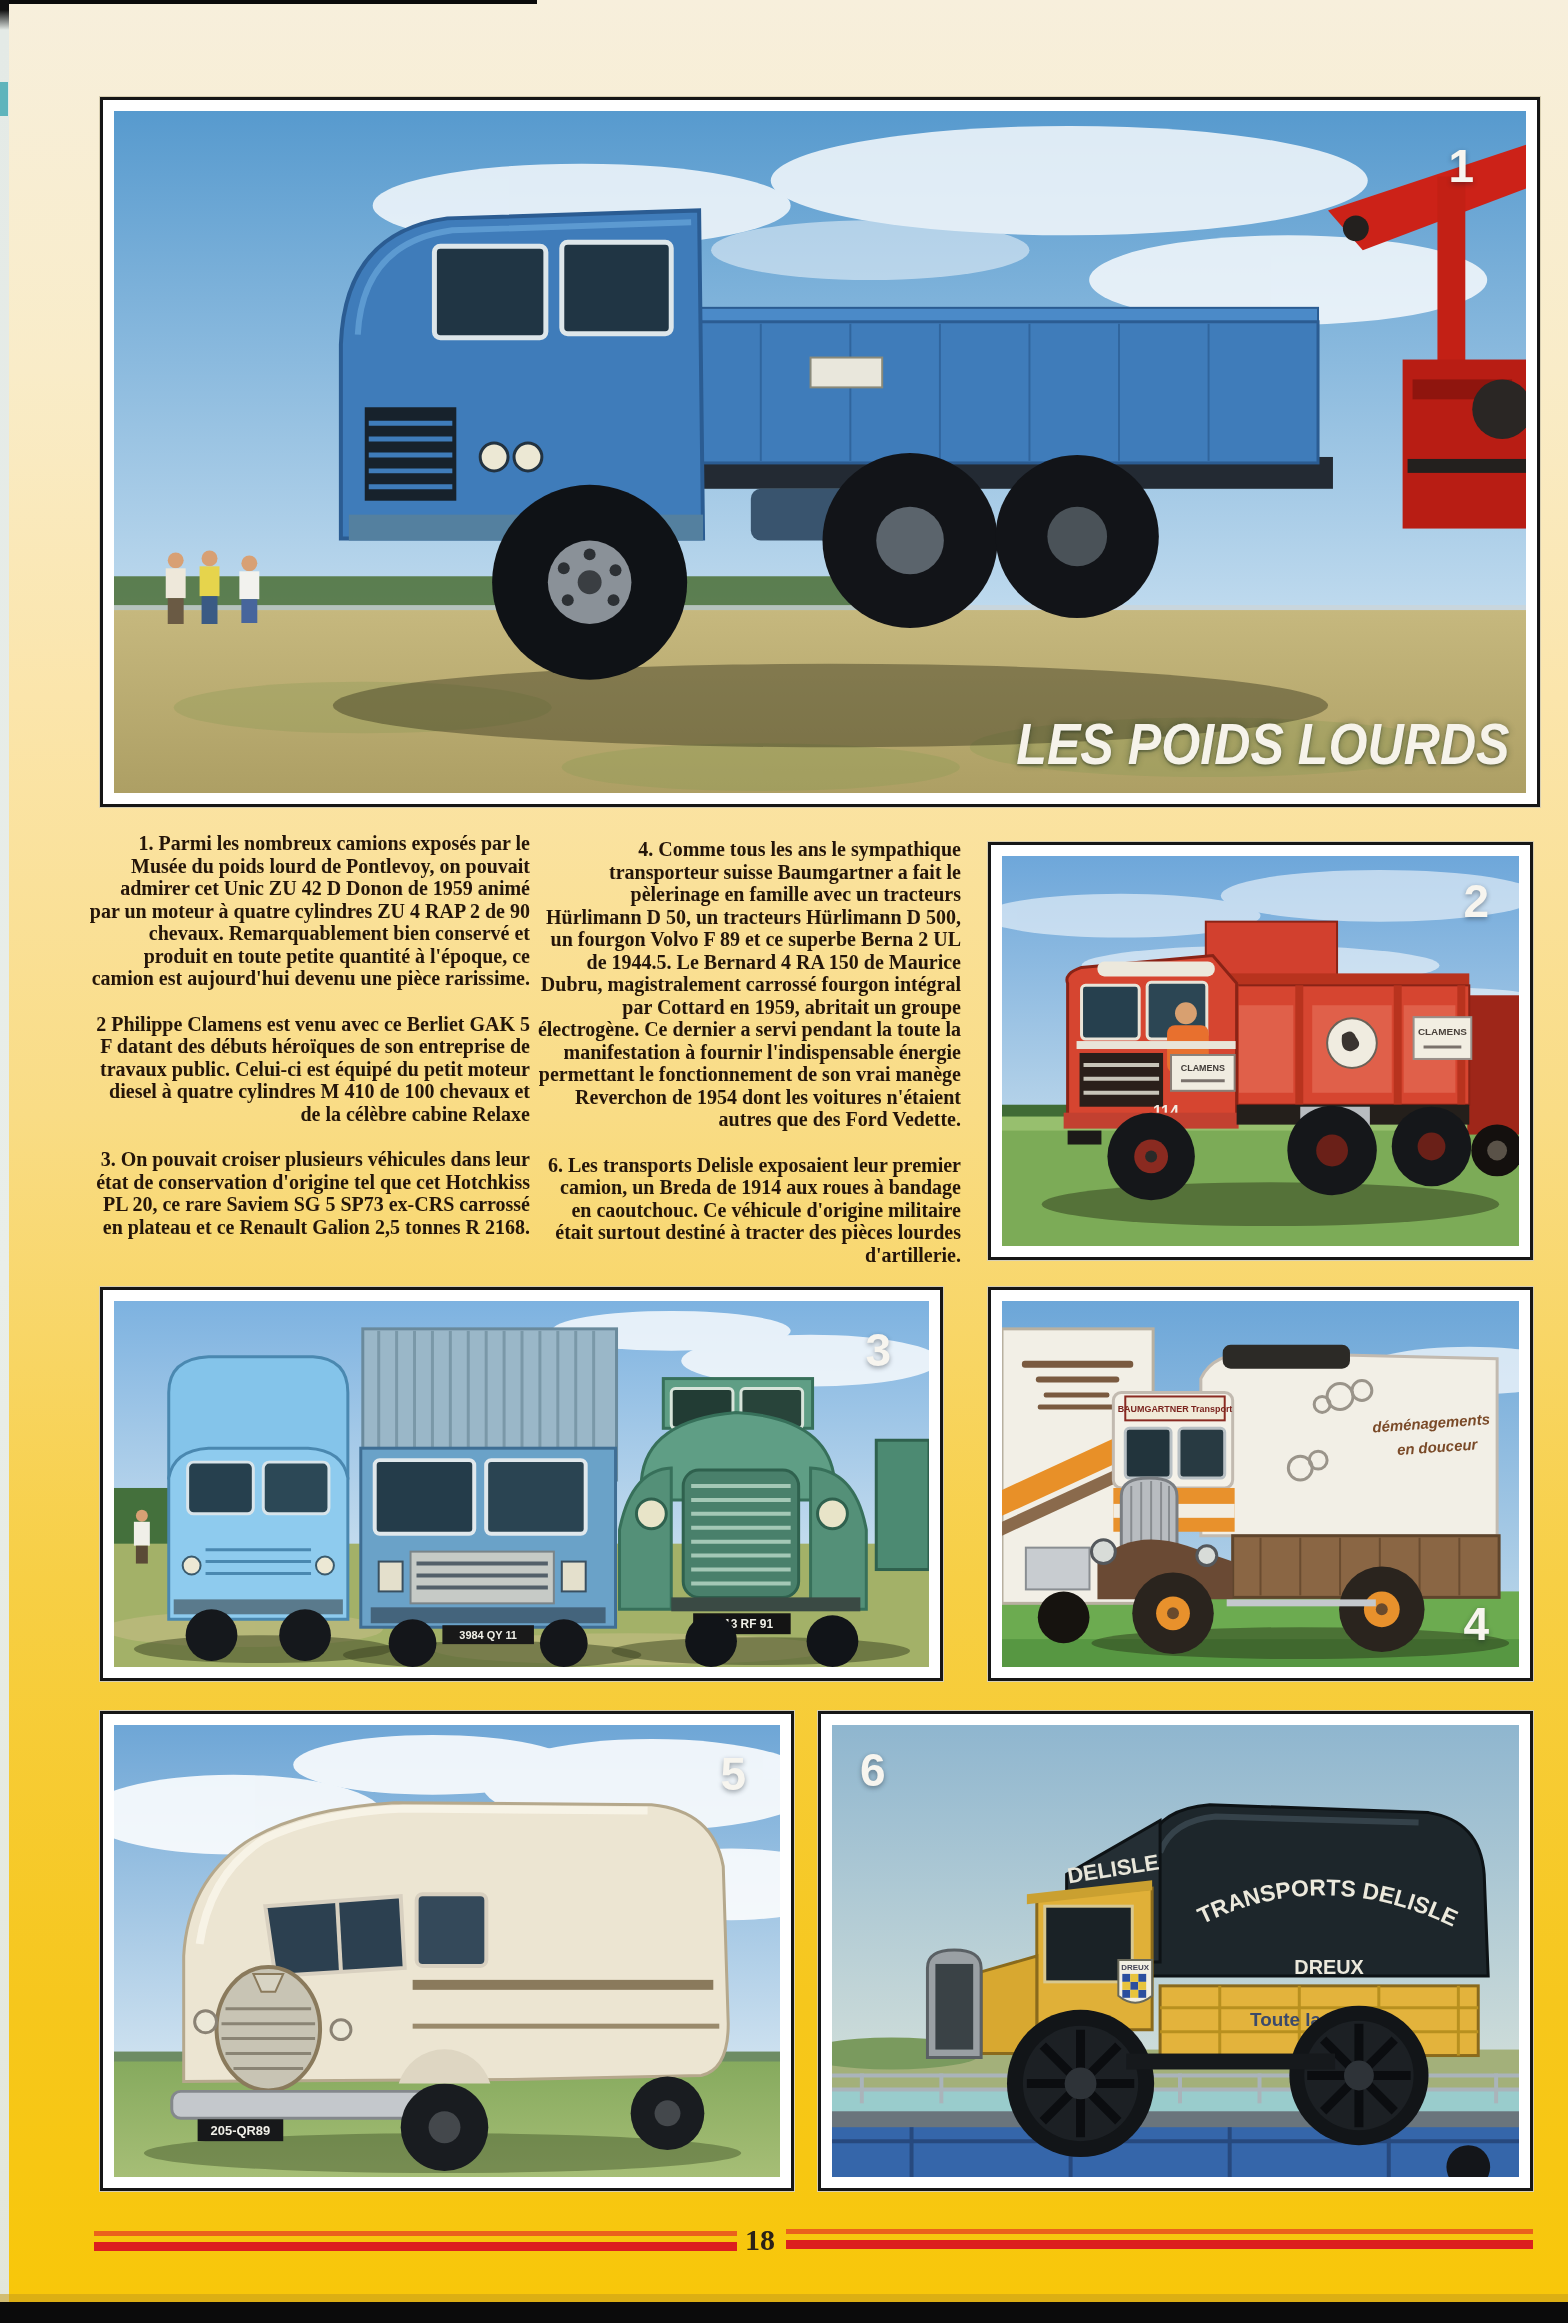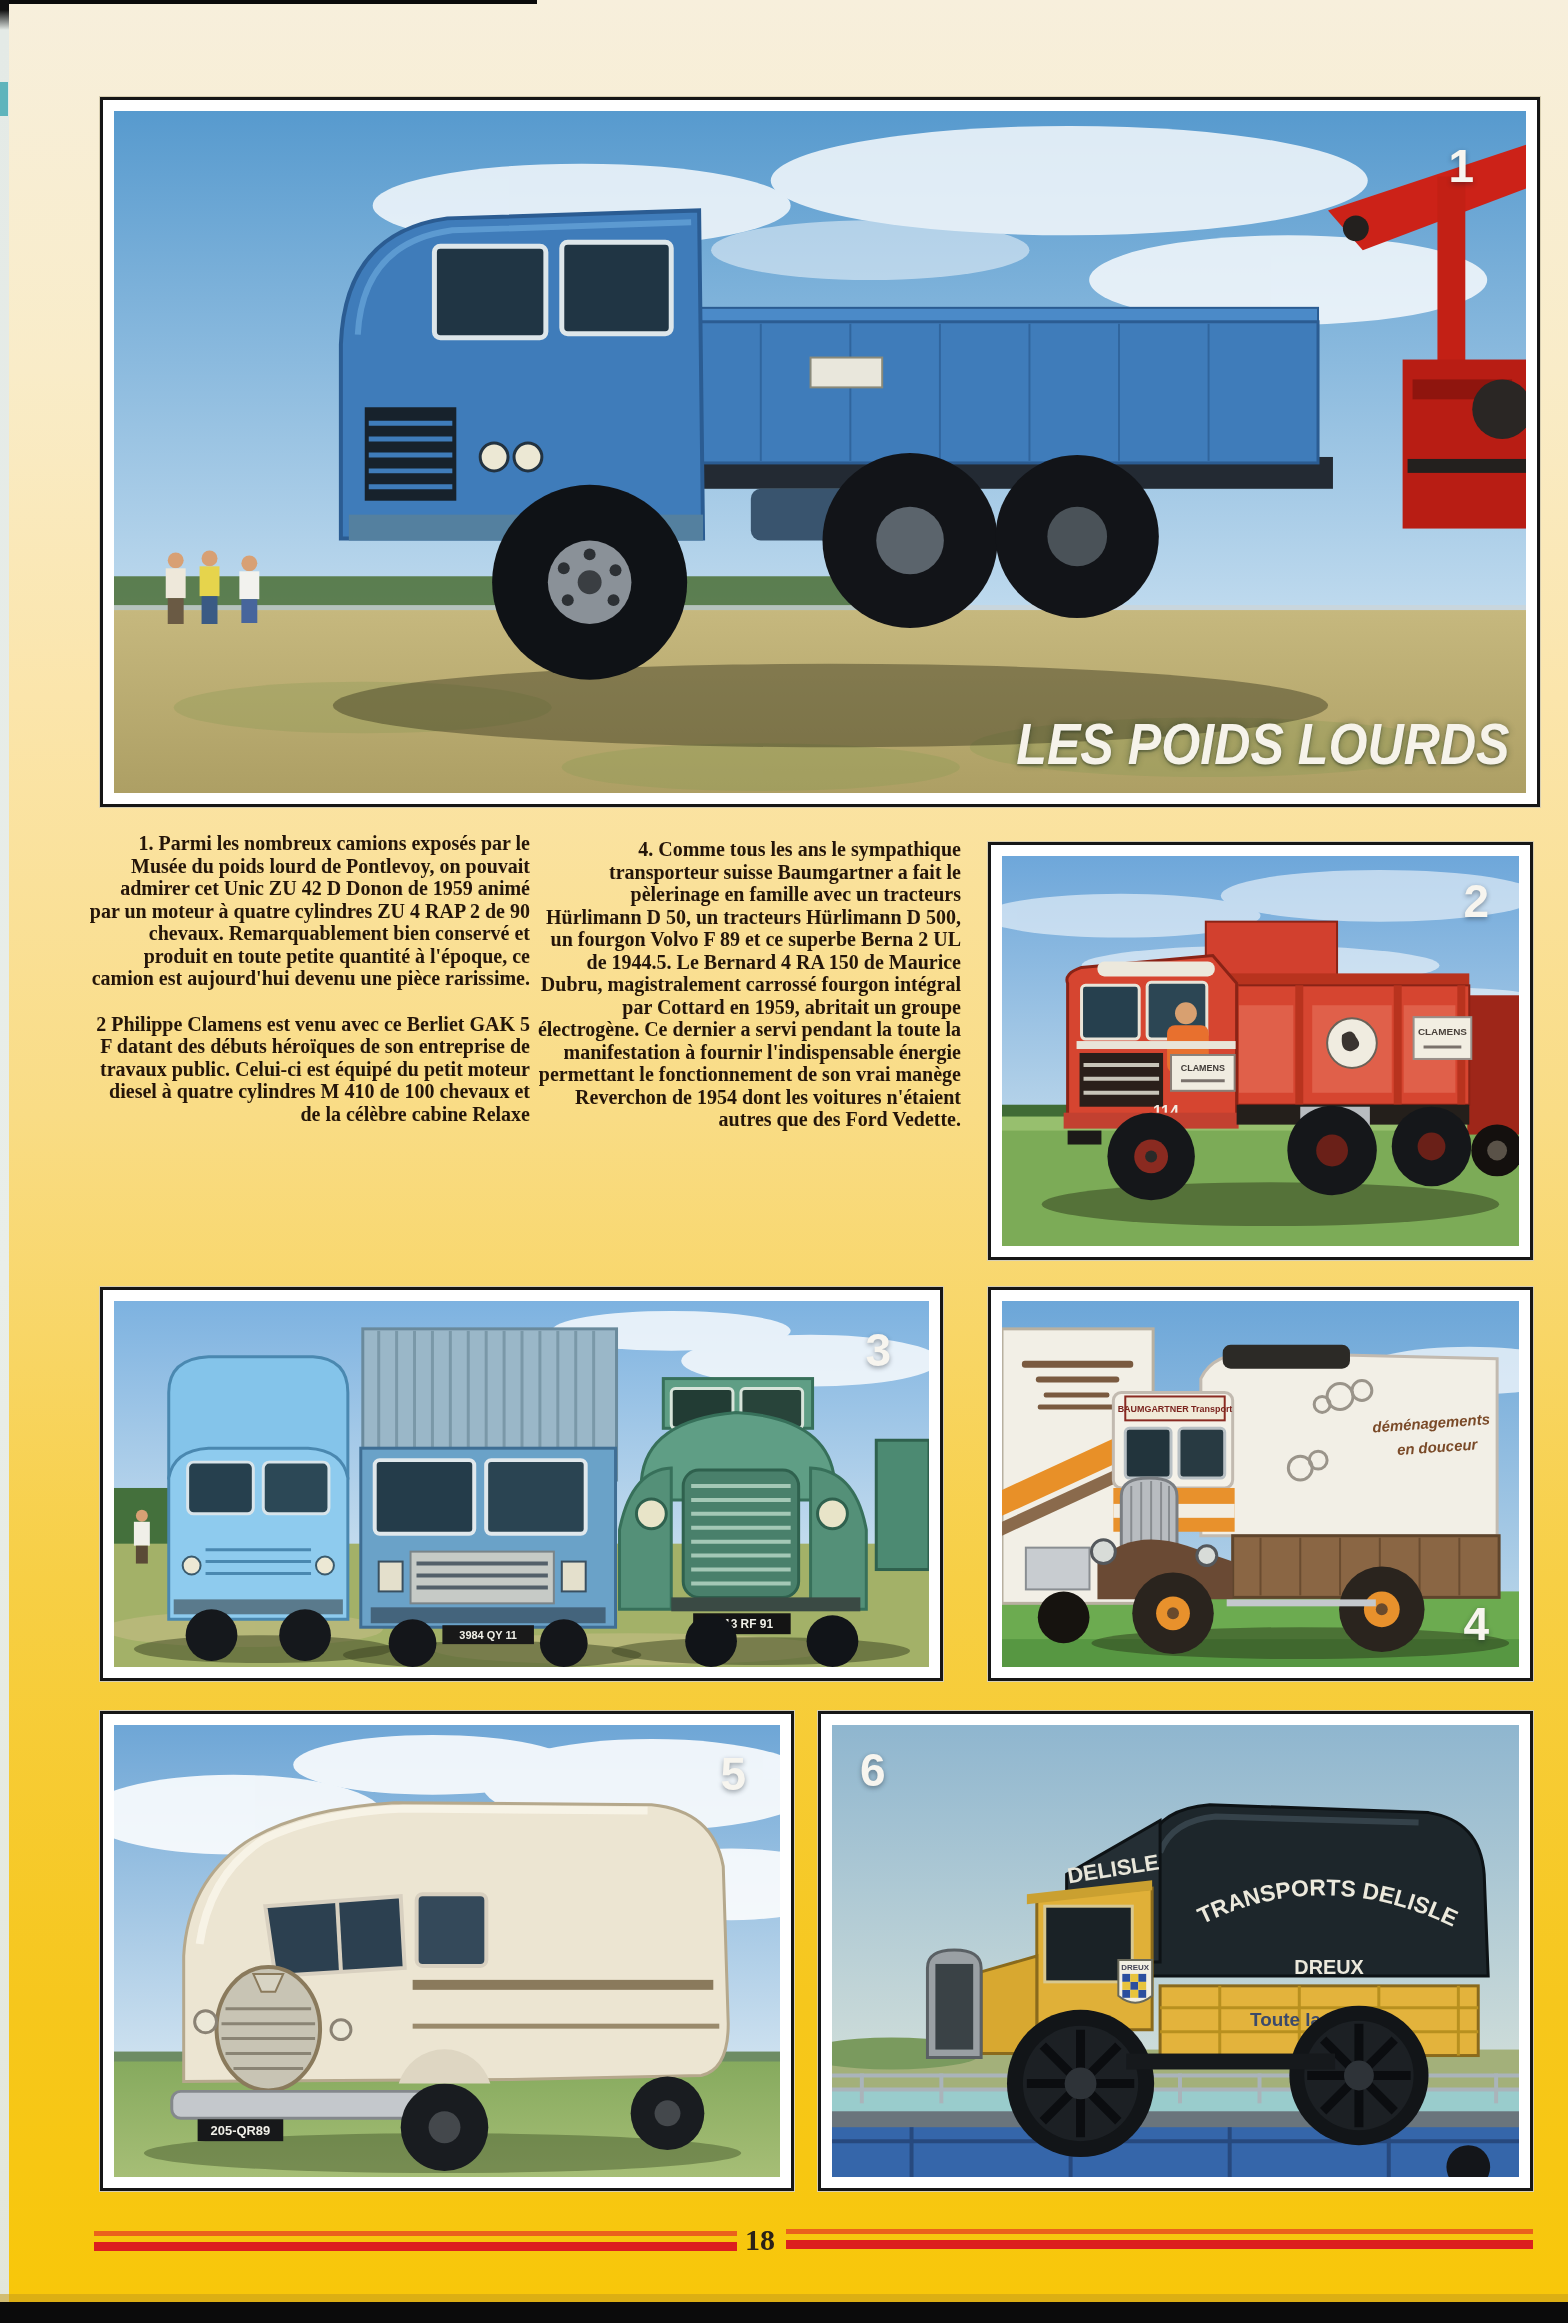--- a/index.html
+++ b/index.html
@@ -136,23 +136,25 @@
         </g>
       </svg>
       <div class="ph-num" style="right:52px;top:32px;">1</div>
       <div class="title-overlay">LES POIDS LOURDS</div>
     </div>
   </div>
 
   <div class="col" style="left:86px;top:832px;width:444px;">
     <p>1. Parmi les nombreux camions exposés par le Musée du poids lourd de Pontlevoy, on pouvait admirer cet Unic ZU 42 D Donon de 1959 animé par un moteur à quatre cylindres ZU 4 RAP 2 de 90 chevaux. Remarquablement bien conservé et produit en toute petite quantité à l'époque, ce camion est aujourd'hui devenu une pièce rarissime.</p>
     <p>2 Philippe Clamens est venu avec ce Berliet GAK 5 F datant des débuts héroïques de son entreprise de travaux public. Celui-ci est équipé du petit moteur diesel à quatre cylindres M 410 de 100 chevaux et de la célèbre cabine Relaxe</p>
+    <p>3. On pouvait croiser plusieurs véhicules dans leur état de conservation d'origine tel que cet Hotchkiss PL 20, ce rare Saviem SG 5 SP73 ex-CRS carrossé en plateau et ce Renault Galion 2,5 tonnes R 2168.</p>
   </div>
   <div class="col" style="left:537px;top:838px;width:424px;">
     <p>4. Comme tous les ans le sympathique transporteur suisse Baumgartner a fait le pèlerinage en famille avec un tracteurs Hürlimann D 50, un tracteurs Hürlimann D 500, un fourgon Volvo F 89 et ce superbe Berna 2 UL de 1944.5. Le Bernard 4 RA 150 de Maurice Dubru, magistralement carrossé fourgon intégral par Cottard en 1959, abritait un groupe électrogène. Ce dernier a servi pendant la toute la manifestation à fournir l'indispensable énergie permettant le fonctionnement de son vrai manège Reverchon de 1954 dont les voitures n'étaient autres que des Ford Vedette.</p>
+    <p>6. Les transports Delisle exposaient leur premier camion, un Breda de 1914 aux roues à bandage en caoutchouc. Ce véhicule d'origine militaire était surtout destiné à tracter des pièces lourdes d'artillerie.</p>
   </div>
 
   <div class="photo" style="left:988px;top:842px;width:545px;height:418px;">
     <div class="ph-inner">
       <svg viewBox="0 0 520 392" preserveAspectRatio="none">
         <defs>
           <linearGradient id="sky2" x1="0" y1="0" x2="0" y2="1">
             <stop offset="0" stop-color="#6ea7da"></stop>
               <stop offset="1" stop-color="#b9d5ea"></stop>
           </linearGradient>

